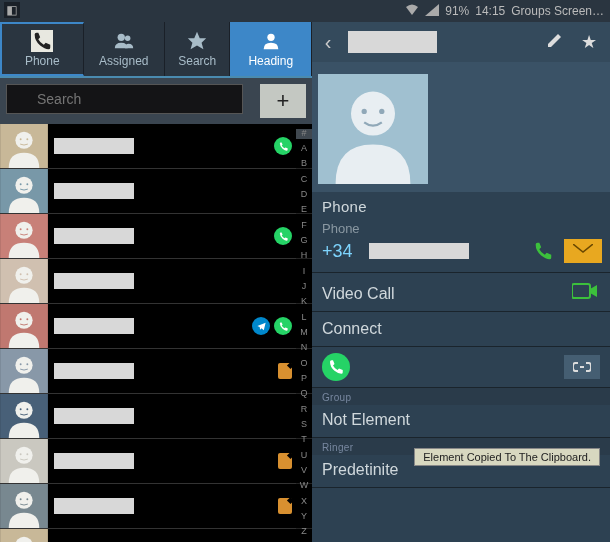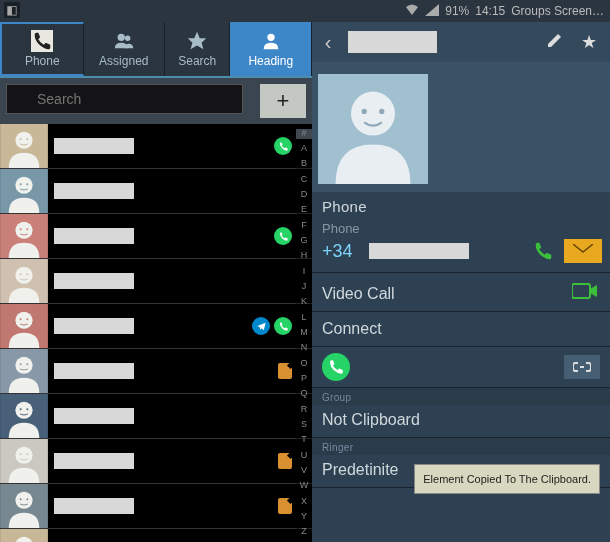--- a/index.html
+++ b/index.html
@@ -221,26 +221,26 @@
     background: #2a3b4a;
   }
   .value-row {
     padding: 6px 10px 8px;
     font-size: 16px;
     color: #d0d8dc;
     border-bottom: 1px solid #1a242c;
   }
   .toast {
     position: absolute;
-    bottom: 48px;
+    bottom: 76px;
     right: 10px;
     background: #d8d8c0;
     color: #222;
     font-size: 11px;
-    padding: 8px 8px;
+    padding: 2px 8px;
     border: 1px solid #888;
   }
   .fb-ic { position: absolute; left: 4px; top: 2px; width: 16px; height: 16px; background: #1a2028; color: #aaa; font-size: 12px; display: flex; align-items: center; justify-content: center; }
 </style>
 </head>
 <body>
 
 <div class="statusbar">
   <span class="fb-ic">◧</span>
   <span class="left-icons"></span>
@@ -573,21 +573,21 @@
           </svg>
       </span>
       <span class="link-box">
         <svg width="18" height="12" viewBox="0 0 18 12">
             <path d="M5 2 L2 2 Q0 2 0 6 Q0 10 2 10 L5 10 M7 6 L11 6 M13 2 L16 2 Q18 2 18 6 Q18 10 16 10 L13 10" stroke="#ddd" fill="none" stroke-width="1.8"></path>
           </svg>
       </span>
     </div>
 
     <div class="sm-hdr">Group</div>
-    <div class="value-row">Not Clipboard</div>
+    <div class="value-row">Not Element</div>
 
     <div class="sm-hdr">Ringer</div>
     <div class="value-row">Predetinite</div>
 
 
     <div class="toast">Element Copied To The Clipboard.</div>
   </div>
 </div>
 
 </body></html>

